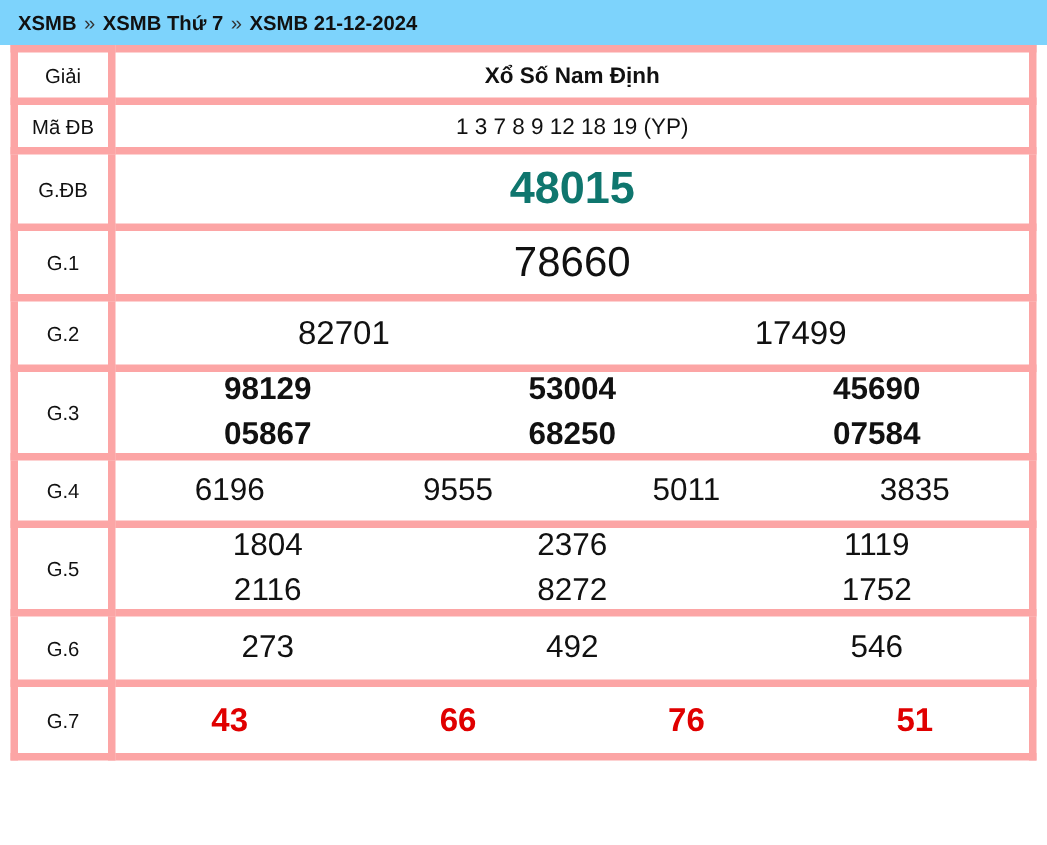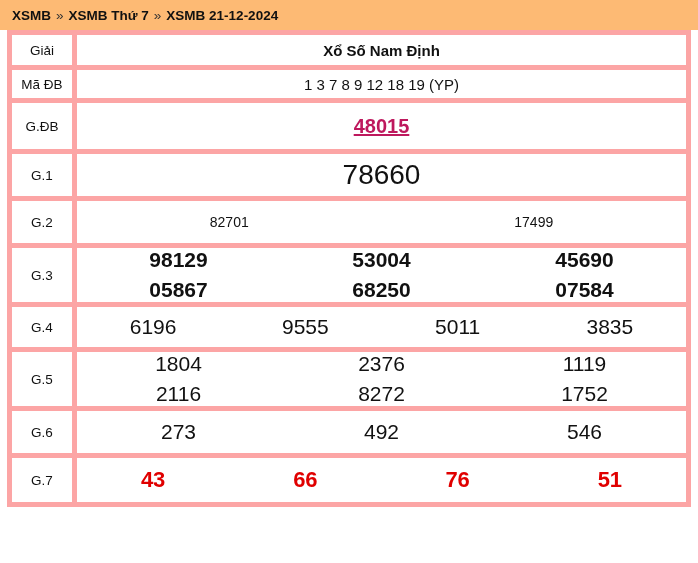--- a/index.html
+++ b/index.html
@@ -31,21 +31,21 @@
     font-weight: bold;
   }
   .breadcrumb {
     height: 30px;
     display: flex;
     align-items: center;
     padding: 0 12px;
     box-sizing: border-box;
     font-size: 13.5px;
     color: #111;
-    background: #fdba74;
+    background: #7dd3fc;
   }
   .breadcrumb a {
     color: #111;
     text-decoration: none;
     font-weight: bold;
   }
   .breadcrumb .sep {
     margin: 0 5px;
     color: #333;
     font-weight: normal;
@@ -83,32 +83,31 @@
   .head-row td.vals {
     font-size: 15px;
     font-weight: bold;
     height: 28px;
   }
   .madb-row td.vals {
     font-size: 15px;
     height: 28px;
   }
   .gdb-row td.vals {
-    color: #be185d;
-    font-size: 20px;
+    color: #0f766e;
+    font-size: 30px;
     font-weight: bold;
     height: 46px;
-    text-decoration: underline;
   }
   .g1-row td.vals {
     font-size: 28px;
     height: 42px;
   }
   .g2-row td.vals {
-    font-size: 14px;
+    font-size: 22px;
     height: 42px;
   }
   .g3-row td.vals {
     font-size: 21px;
     height: 38px;
     font-weight: bold;
   }
   .g3-row td.vals .vals-inner + .vals-inner {
     margin-top: 6px;
   }

